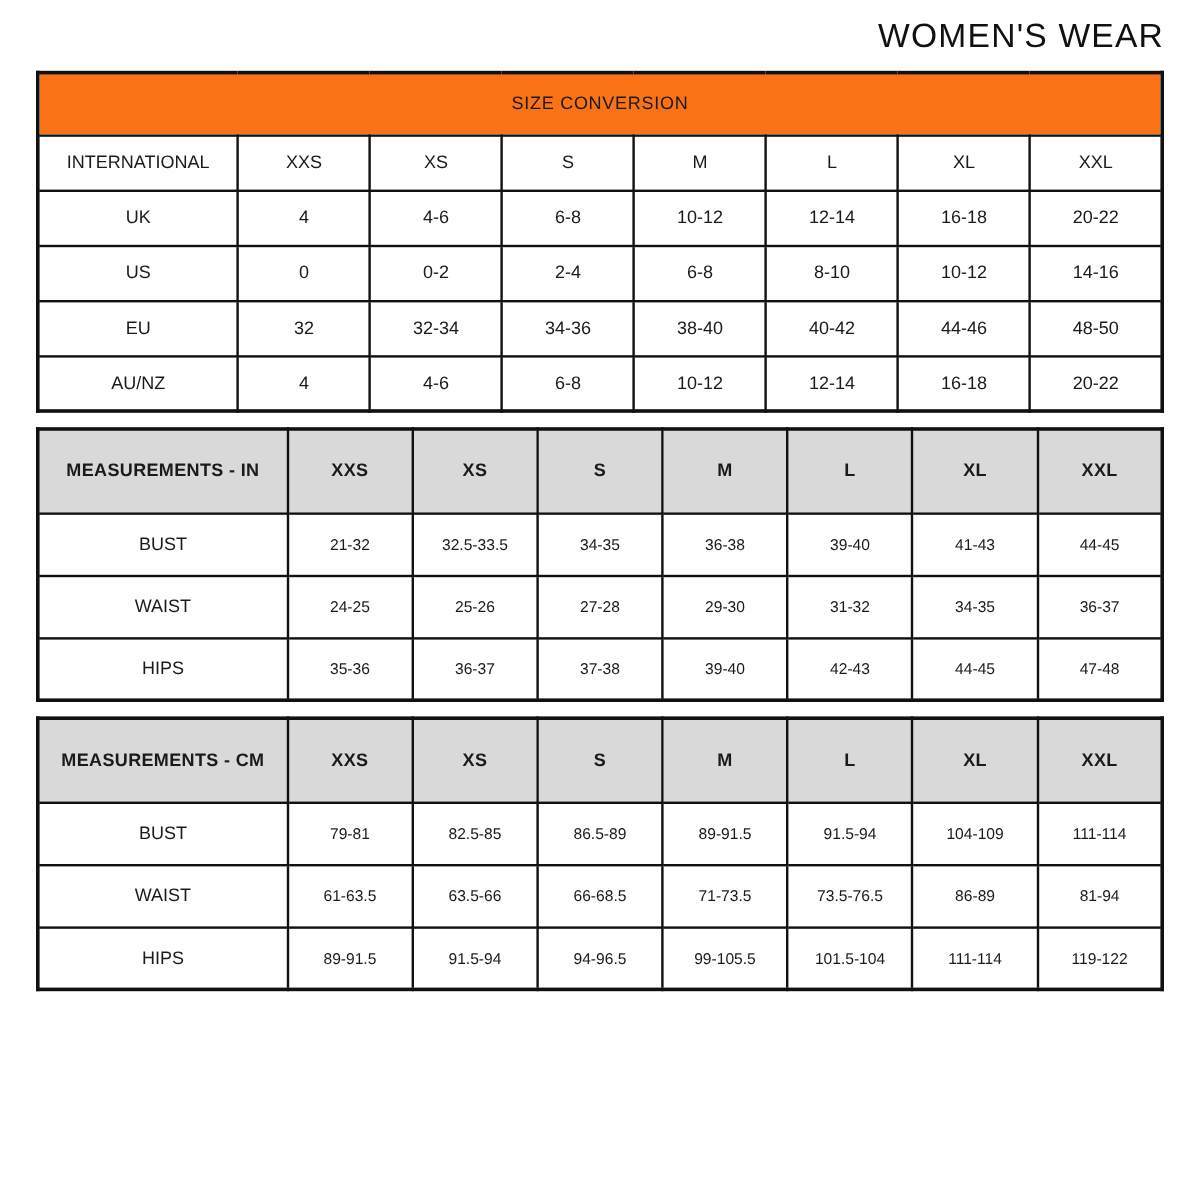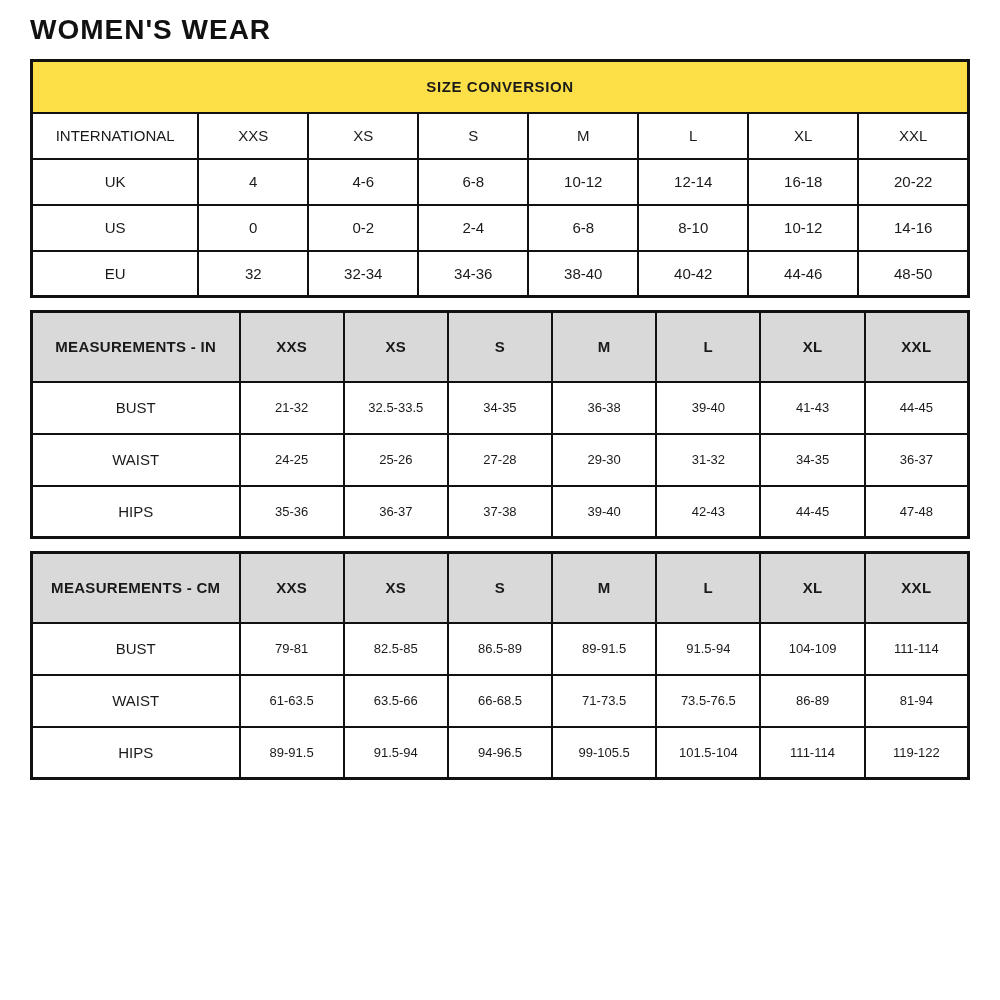--- a/index.html
+++ b/index.html
@@ -4,23 +4,23 @@
 <style>
   * { margin: 0; padding: 0; box-sizing: border-box; }
   html, body { width: 1000px; height: 1000px; background: #ffffff; }
   body {
     font-family: "Liberation Sans", "DejaVu Sans", sans-serif;
     color: #1a1a1a;
   }
   .page { width: 1000px; height: 1000px; padding: 10px 30px 0 30px; }
 
   .page-title {
-    text-align: left;
+    text-align: right;
     font-size: 28px;
-    font-weight: bold;
+    font-weight: normal;
     letter-spacing: 1px;
     color: #111111;
     margin: 4px 0 13px 0;
   }
 
   table.tbl {
     width: 940px;
     table-layout: fixed;
     border-collapse: collapse;
     border: 3px solid #111111;
@@ -32,23 +32,23 @@
     border-bottom-width: 2.5px;
     text-align: center;
     vertical-align: middle;
     overflow: hidden;
     white-space: nowrap;
   }
 
   
   .conv .band {
     height: 52px;
-    background: #fde047;
+    background: #f97316;
     font-size: 15px;
-    font-weight: bold;
+    font-weight: normal;
     letter-spacing: 0.6px;
   }
   .conv td { height: 46px; font-size: 15px; font-weight: normal; }
 
   
   .meas th {
     height: 70px;
     background: #d9d9d9;
     font-size: 15px;
     font-weight: bold;
@@ -114,20 +114,30 @@
       <tr>
         <td>EU</td>
         <td>32</td>
         <td>32-34</td>
         <td>34-36</td>
         <td>38-40</td>
         <td>40-42</td>
         <td>44-46</td>
         <td>48-50</td>
       </tr>
+      <tr>
+        <td>AU/NZ</td>
+        <td>4</td>
+        <td>4-6</td>
+        <td>6-8</td>
+        <td>10-12</td>
+        <td>12-14</td>
+        <td>16-18</td>
+        <td>20-22</td>
+      </tr>
     </tbody>
   </table>
 
   <table class="tbl meas">
     <colgroup>
       <col style="width:22.2%">
         <col style="width:11.12%">
         <col style="width:11.12%">
         <col style="width:11.12%">
       <col style="width:11.12%">

